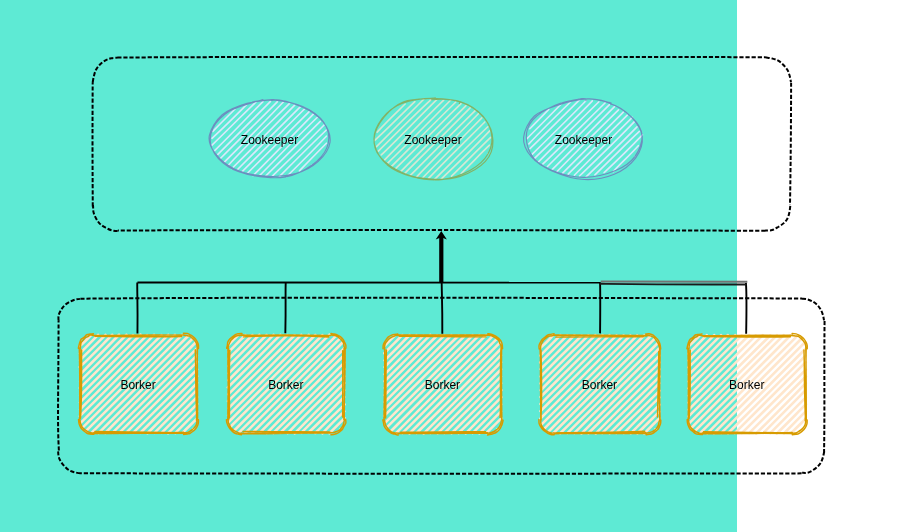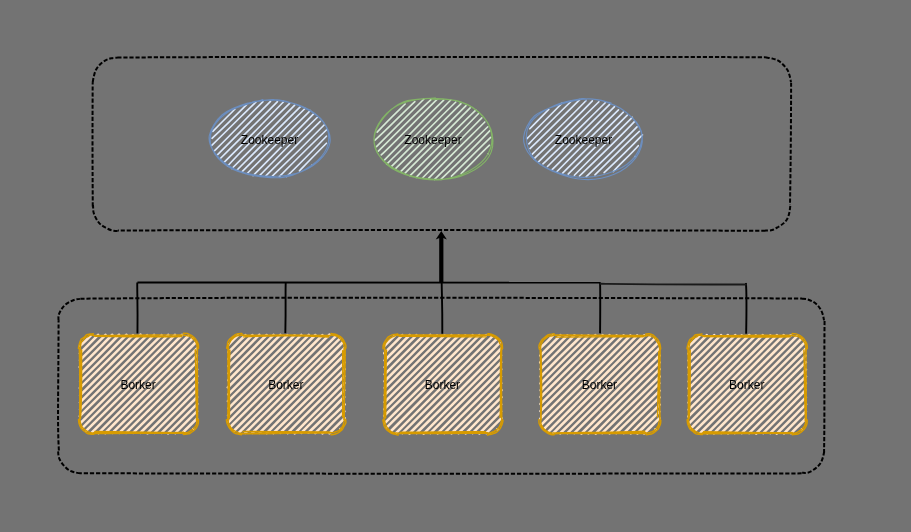--- a/index.html
+++ b/index.html
@@ -1,18 +1,18 @@
 <!DOCTYPE html>
 <html><head>
 <meta charset="utf-8">
 <style>
   html,body{margin:0;padding:0;background:#ffffff;}
   body{width:911px;height:532px;overflow:hidden;
        font-family:"Liberation Sans","DejaVu Sans",sans-serif;}
-  #stage{position:relative;width:911px;height:532px;background:#737373;}
+  #stage{position:relative;width:737px;height:532px;background:#5eead4;}
   svg.diagram{position:absolute;left:0;top:0;width:911px;height:532px;display:block;}
   .node-label{font-family:"Liberation Sans","DejaVu Sans",sans-serif;
               font-size:12px;fill:#000000;text-anchor:middle;dominant-baseline:middle;}
   .grp-dash{fill:none;stroke:#000;stroke-width:2;stroke-dasharray:4.2 1.9;
             stroke-linecap:butt;stroke-linejoin:round;}
   .hatch{fill:none;stroke-width:1.65;stroke-linecap:round;}
   .hatch-rect{fill:none;stroke-width:2.6;stroke-linecap:round;}
   .outline{fill:none;stroke-width:1.15;stroke-linecap:round;stroke-linejoin:round;}
   .outline-rect{fill:none;stroke-width:1.45;stroke-linecap:round;stroke-linejoin:round;}
   .conn{fill:none;stroke-width:1.9;stroke-linecap:butt;}

